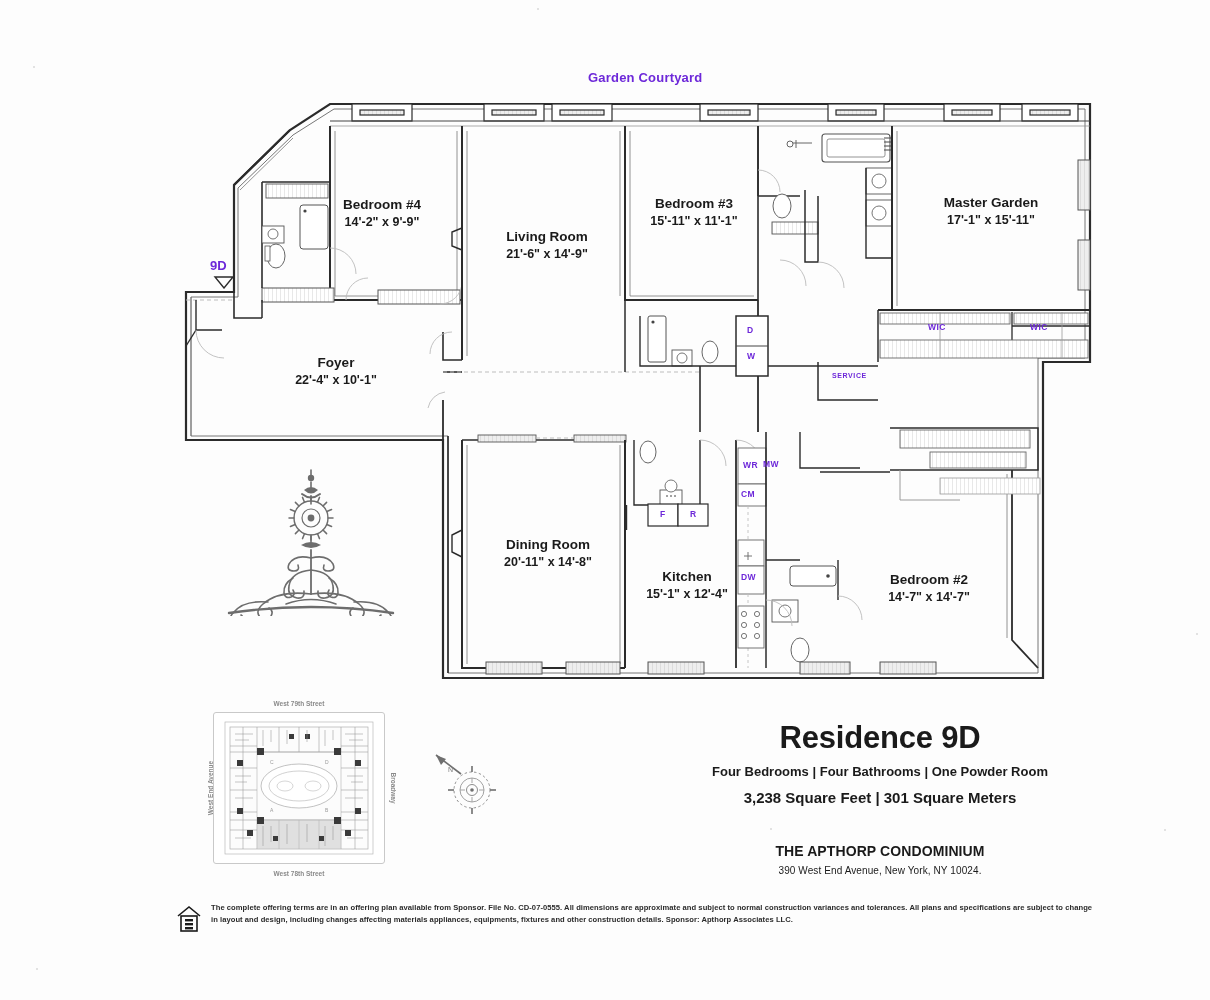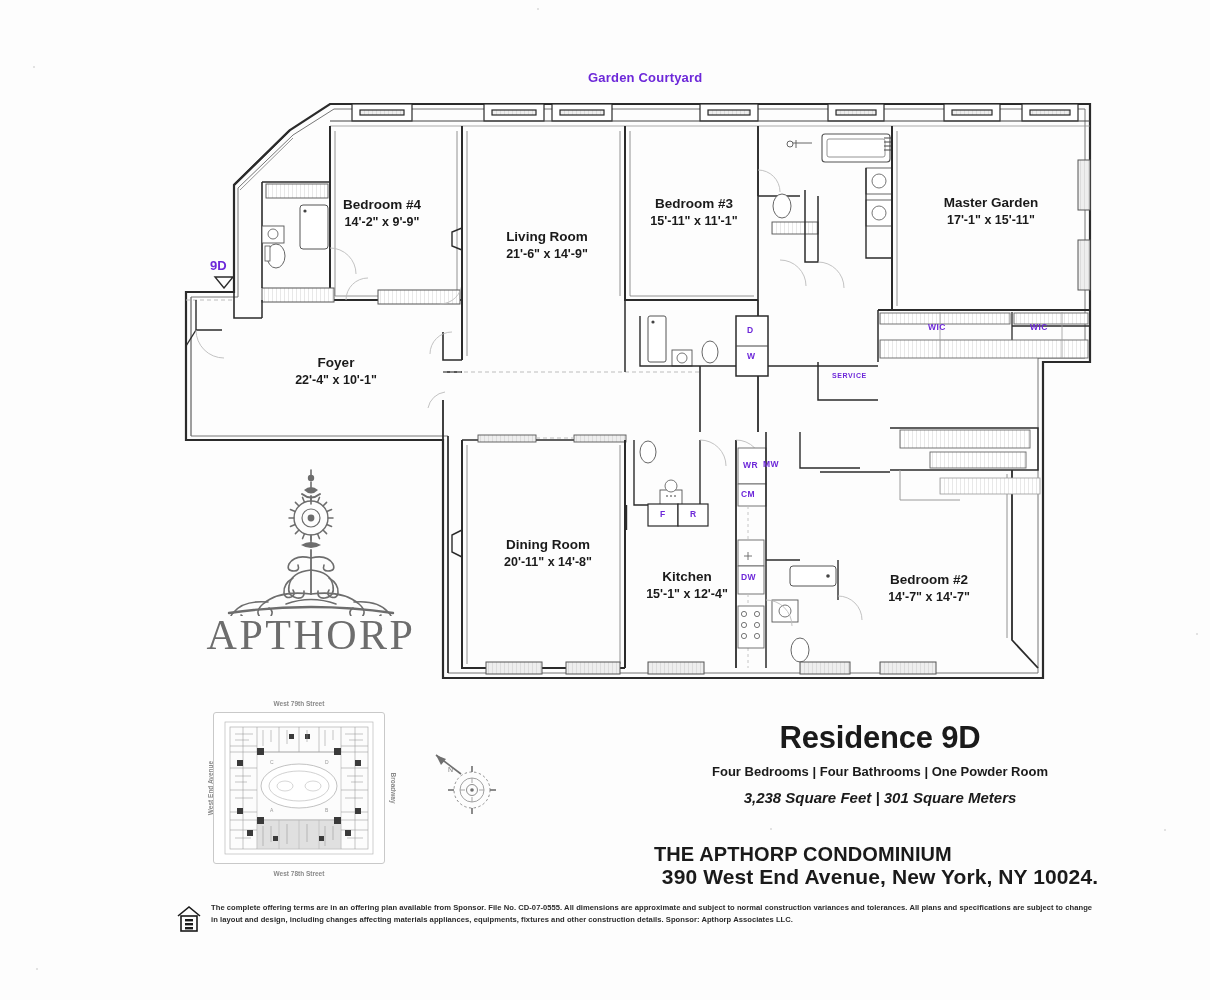--- a/index.html
+++ b/index.html
@@ -43,23 +43,23 @@
   #sm-left{left:-30px;top:50%;transform:translateY(-50%) rotate(-90deg);}
   #sm-right{right:-24px;top:50%;transform:translateY(-50%) rotate(90deg);}
 
   
   #compass{position:absolute;left:428px;top:752px;width:76px;height:66px;}
 
   
   #title-res{position:absolute;left:654px;top:720px;width:452px;text-align:center;
     font-size:31px;font-weight:bold;letter-spacing:-.2px;}
   #spec1{position:absolute;left:654px;top:764px;width:452px;text-align:center;font-size:13px;font-weight:bold;}
-  #spec2{position:absolute;left:654px;top:789px;width:452px;text-align:center;font-size:15px;font-weight:bold;font-style:italic;}
-  #bldg1{position:absolute;left:654px;top:843px;width:452px;text-align:left;font-size:20px;font-weight:bold;letter-spacing:.1px;}
-  #bldg2{position:absolute;left:654px;top:865px;width:452px;text-align:center;font-size:21px;font-weight:bold;letter-spacing:.1px;}
+  #spec2{position:absolute;left:654px;top:789px;width:452px;text-align:center;font-size:15px;font-weight:bold;}
+  #bldg1{position:absolute;left:654px;top:843px;width:452px;text-align:center;font-size:14px;font-weight:bold;letter-spacing:.1px;}
+  #bldg2{position:absolute;left:654px;top:865px;width:452px;text-align:center;font-size:10px;font-weight:normal;letter-spacing:.1px;}
 
   
   #footer{position:absolute;left:176px;top:902px;width:925px;display:flex;gap:9px;align-items:flex-start;}
   #eho{flex:0 0 auto;width:26px;height:30px;margin-top:2px;}
   #disclaimer{flex:1 1 auto;font-size:7.6px;line-height:1.58;color:#2b2b2b;font-weight:bold;letter-spacing:.05px;}
   #disclaimer p{margin:0;}
 </style>
 </head>
 <body>
 
@@ -418,21 +418,20 @@
 
       <path d="M113 128 q-32 -4 -48 10 q-9 8 -2 14 q6 4 10 -2 q3 -5 -2 -8"></path>
       <path d="M113 128 q32 -4 48 10 q9 8 2 14 q-6 4 -10 -2 q-3 -5 2 -8"></path>
       <path d="M70 136 q-24 -2 -34 10 q-7 7 -1 11 q5 4 9 -1 q3 -4 -1 -7"></path>
       <path d="M156 136 q24 -2 34 10 q7 7 1 11 q-5 4 -9 -1 q-3 -4 1 -7"></path>
 
       <path d="M31 147 q82 -12 164 0" stroke-width="2.4"></path>
       <path d="M88 138 q25 -9 50 0" stroke-width="1.6"></path>
     </g>
   </svg>
-  <div id="logo-word">APTHORP</div>
 </div>
 
 <div id="sitemap">
   <div class="frame"></div>
   <svg width="172" height="152" viewBox="0 0 172 152" style="position:absolute;left:0;top:0;">
     <g stroke="#9d9d9d" fill="none" stroke-width="0.7">
       <rect x="12" y="10" width="148" height="132" fill="#ffffff" stroke="#b9b9b9"></rect>
       <rect x="17" y="15" width="138" height="122" fill="#fcfcfc" stroke="#b0b0b0"></rect>
 
       <ellipse cx="86" cy="74" rx="38" ry="22" fill="#ffffff" stroke="#a8a8a8"></ellipse>

